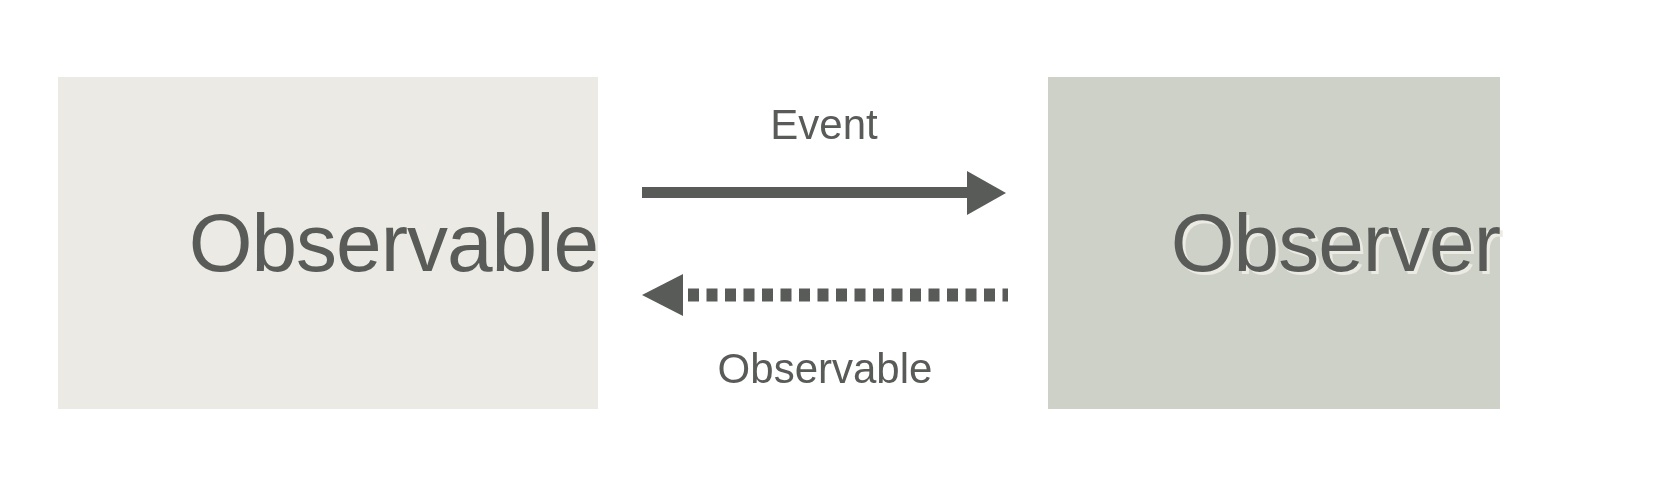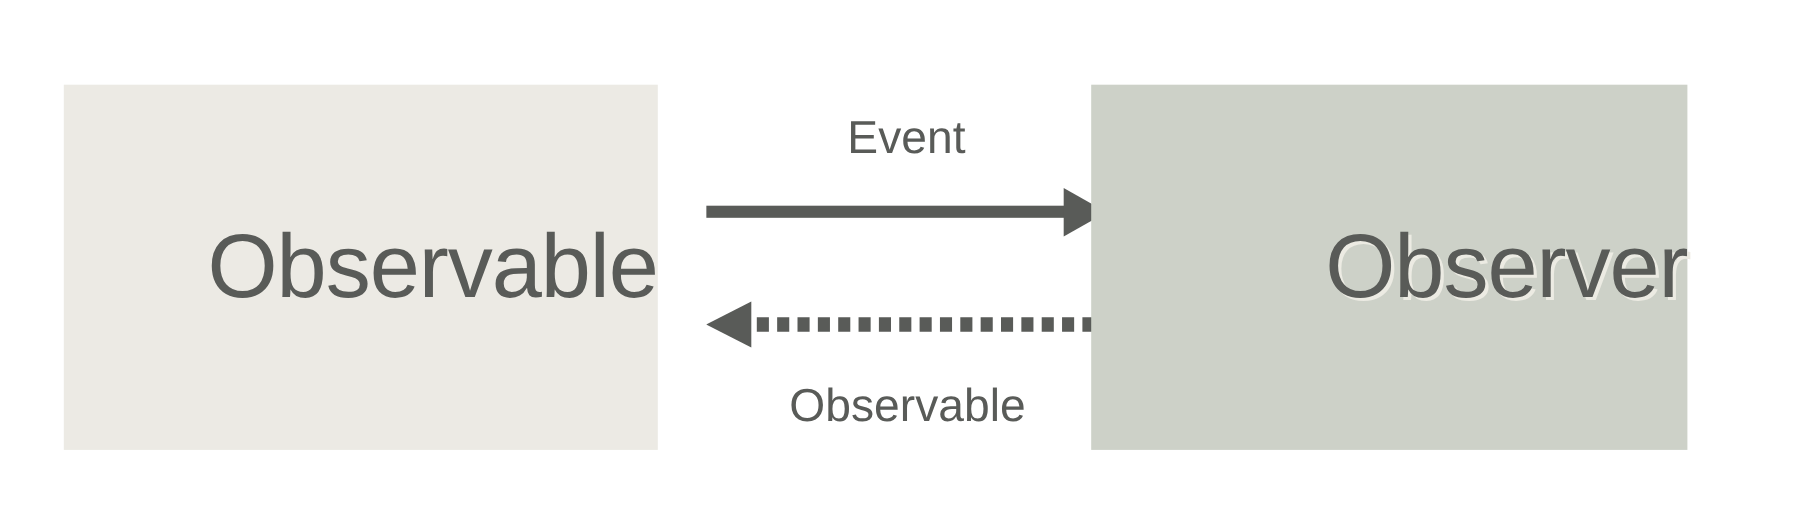--- a/index.html
+++ b/index.html
@@ -29,22 +29,22 @@
     color: var(--text, #595b58);
     letter-spacing: -1px;
     white-space: nowrap;
   }
   .node-observable {
     left: 58px;
     width: 540px;
     background: var(--observable-box-bg, #eceae4);
   }
   .node-observer {
-    left: 992px;
-    width: 542px;
+    left: 1048px;
+    width: 452px;
     background: var(--observer-box-bg, #cdd1c8);
   }
   .node-observer .node-label {
     text-shadow: 3px 3px 0 var(--observer-text-shadow, #ecebe3);
   }
   .edge-label {
     position: absolute;
     text-align: center;
     font-size: 42px;
     font-weight: 400;

